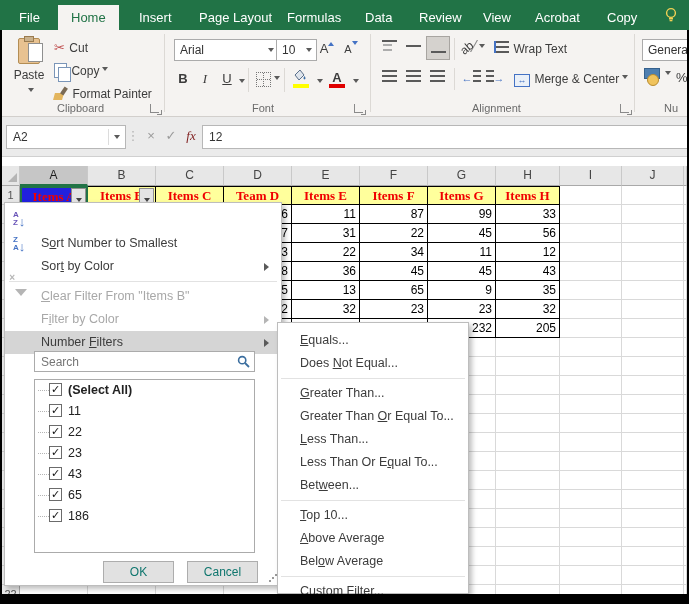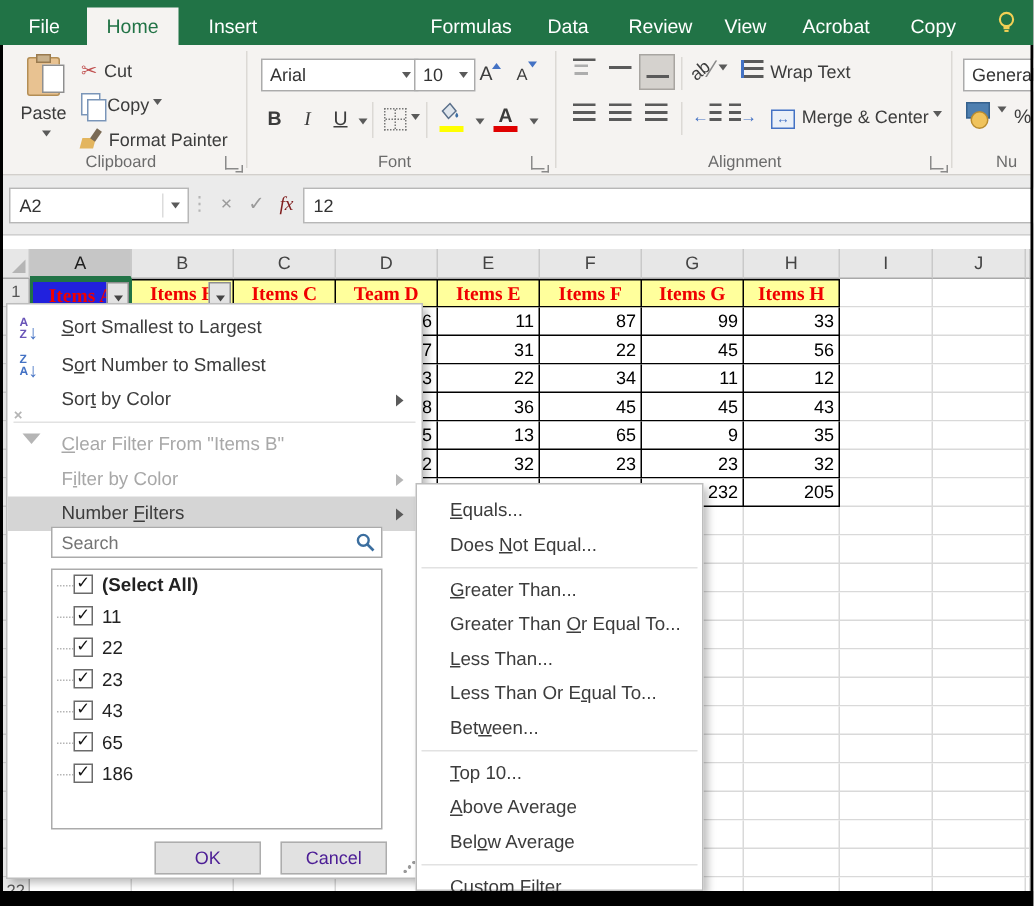--- a/index.html
+++ b/index.html
@@ -74,21 +74,21 @@
   u{text-decoration:underline;}
   .azletters{display:inline-block;font-size:8px;font-weight:bold;line-height:8px;color:#6a55b8;vertical-align:top;margin-top:2px;}
   .azarrow{display:inline-block;font-size:13px;color:#4472c4;vertical-align:top;margin-top:1px;}
   #fm-search{position:absolute;left:29px;top:148px;width:221px;height:21px;border:1px solid #ababab;background:#fff;box-sizing:border-box;}
   #fm-search input{position:absolute;left:4px;top:2px;width:190px;border:none;outline:none;font-size:12px;color:#333;font-family:inherit;}
   #fm-list{position:absolute;left:29px;top:176px;width:221px;height:174px;border:1px solid #ababab;background:#fff;box-sizing:border-box;overflow:hidden;}
   .cb-row{position:relative;height:21px;line-height:21px;font-size:12.5px;color:#222;}
   .tree{position:absolute;left:3px;top:10px;width:11px;border-top:1px dotted #b5b5b5;}
   .cbx{position:absolute;left:14px;top:3px;width:13px;height:13px;border:1px solid #6b6b6b;background:#fff;box-sizing:border-box;font-size:11px;line-height:11px;text-align:center;font-weight:bold;color:#111;}
   .cb-label{position:absolute;left:33px;}
-  .mbtn{position:absolute;top:358px;width:71px;height:22px;background:#e1e1e1;border:1px solid #adadad;box-sizing:border-box;text-align:center;line-height:20px;font-size:12px;color:#4c1d95;}
+  .mbtn{position:absolute;top:358px;width:71px;height:22px;background:#e1e1e1;border:1px solid #adadad;box-sizing:border-box;text-align:center;line-height:20px;font-size:12px;color:#0f766e;}
   #fm-grip{position:absolute;right:4px;bottom:3px;width:8px;height:8px;background:
     radial-gradient(circle at 1px 7px,#9a9a9a 1px,transparent 1.4px),
     radial-gradient(circle at 4px 4px,#9a9a9a 1px,transparent 1.4px),
     radial-gradient(circle at 7px 1px,#9a9a9a 1px,transparent 1.4px);}
   #submenu{left:277px;top:322px;width:190px;height:270px;background:#fff;border:1px solid #bdbdbd;box-shadow:3px 3px 5px rgba(0,0,0,.25);z-index:21;}
   .sm-item{position:absolute;left:0;width:100%;height:23px;line-height:23px;font-size:12.5px;color:#3c3c3c;}
   .sm-item span.lbl{position:absolute;left:22px;}
   .sm-sep{position:absolute;left:3px;width:184px;height:1px;background:#e2e2e2;}
   
   .funnel{position:relative;width:16px;height:16px;}
@@ -97,20 +97,21 @@
 </style>
 </head>
 <body>
 
 <div id="app">
 
   <div id="tabbar" class="abs">
     <span class="tab" style="left:6px">File</span>
     <span class="tab active" style="left:58px">Home</span>
     <span class="tab" style="left:126px">Insert</span>
+    <span class="tab" style="left:186px">Page Layout</span>
     <span class="tab" style="left:274px">Formulas</span>
     <span class="tab" style="left:352px">Data</span>
     <span class="tab" style="left:406px">Review</span>
     <span class="tab" style="left:470px">View</span>
     <span class="tab" style="left:522px">Acrobat</span>
     <span class="tab" style="left:594px">Copy</span>
     <svg id="bulb" viewBox="0 0 16 16">
       <circle cx="8" cy="6" r="4.4" fill="none" stroke="#f2d055" stroke-width="1.4"></circle>
       <rect x="6" y="10.5" width="4" height="2" fill="#f2d055"></rect>
       <rect x="6.6" y="13" width="2.8" height="1.3" fill="#f2d055"></rect>
@@ -506,21 +507,20 @@
       <div class="cell" style="left: 622px; top: 585px; width: 62px; height: 19px; line-height: 18px;"></div>
       <div class="cell" style="left: 684px; top: 585px; width: 3px; height: 19px; line-height: 18px;"></div>
     </div>
 
   <div class="fdrop" style="left:71px;top:188px"><span class="dd" style="margin-top:6px"></span></div>
   <div class="fdrop" style="left:139px;top:188px"><span class="dd" style="margin-top:6px"></span></div>
 
   <div id="fmenu" class="abs">
     <div class="fm-item" style="top:4px">
       <span class="fm-icon"><span class="azletters"><span>A</span><br><span>Z</span></span><span class="azarrow">↓</span></span>
-      <span class="fm-label"><span></span><u>S</u><span>ort Smallest to Largest</span></span>
     </div>
     <div class="fm-item" style="top:29px">
       <span class="fm-icon"><span class="azletters" style="color:#4472c4"><span>Z</span><br><span>A</span></span><span class="azarrow">↓</span></span>
       <span class="fm-label"><span>S</span><u>o</u><span>rt Number to Smallest</span></span>
     </div>
     <div class="fm-item" style="top:52px">
       <span class="fm-label"><span>Sor</span><u>t</u><span> by Color</span></span>
       <span class="subarrow"></span>
     </div>
     <div class="fm-sep" style="top:78px"></div>

